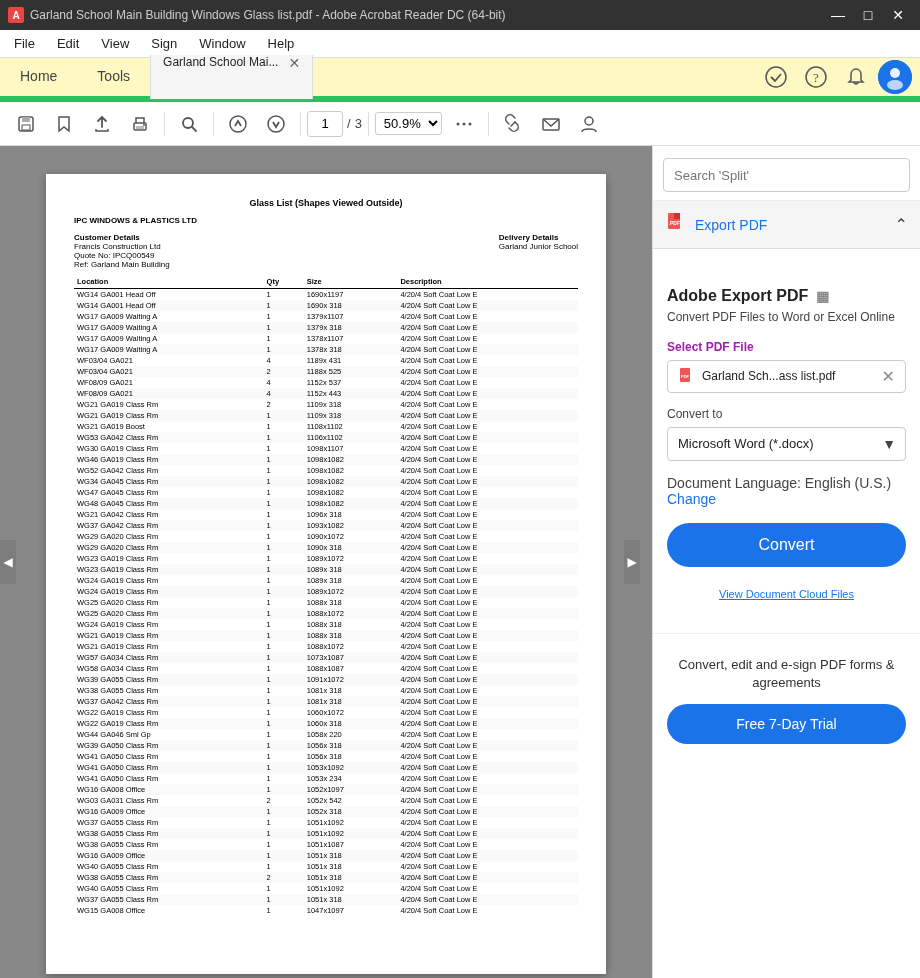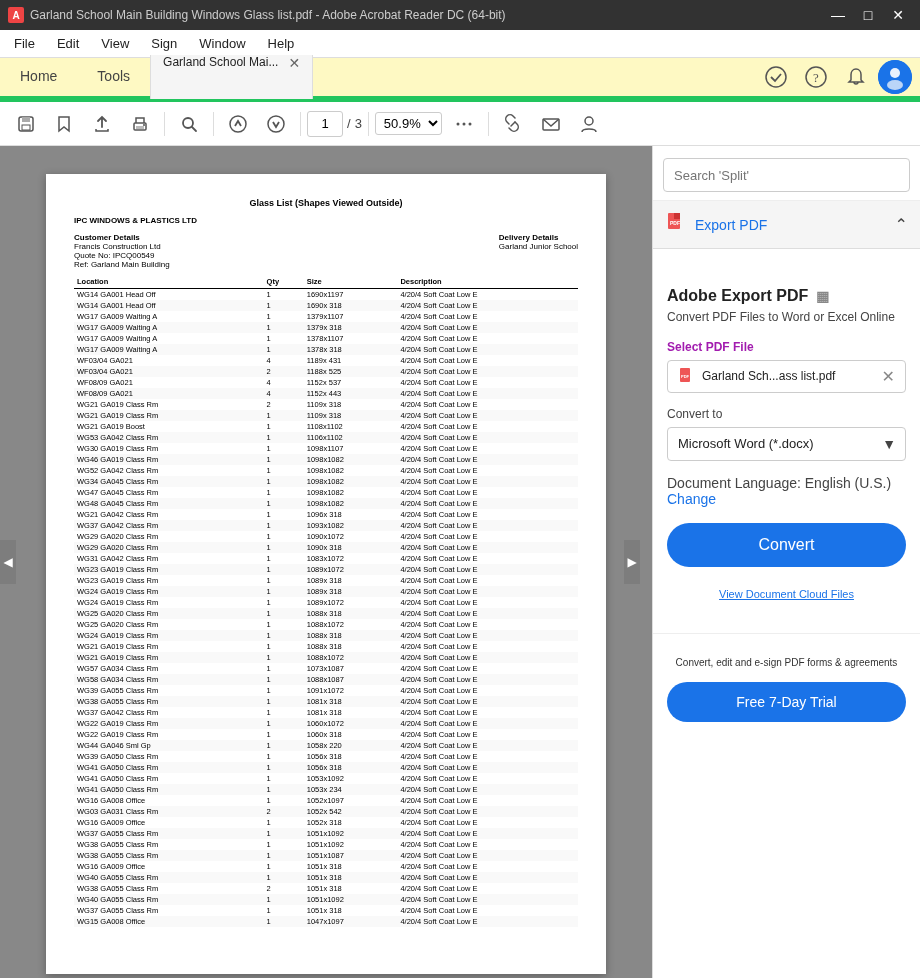--- a/index.html
+++ b/index.html
@@ -230,21 +230,21 @@
 
     .ae-divider { height: 1px; background: #eee; margin: 8px 0; }
 
     .ae-promo {
       padding: 14px;
       font-size: 13px;
       color: #444;
       text-align: center;
       line-height: 1.4;
     }
-    .ae-promo-text { font-size: 10px; color: #333; margin-bottom: 12px; }
+    .ae-promo-text { font-size: 13px; color: #333; margin-bottom: 12px; }
     .ae-trial-btn {
       width: 100%;
       height: 40px;
       background: #1a73e8;
       color: #fff;
       border: none;
       border-radius: 20px;
       font-size: 14px;
       font-weight: 500;
       cursor: pointer;
@@ -588,26 +588,20 @@
               <td>1090x1072</td>
               <td>4/20/4 Soft Coat Low E</td>
             </tr>
             <tr>
               <td>WG29 GA020 Class Rm</td>
               <td>1</td>
               <td>1090x 318</td>
               <td>4/20/4 Soft Coat Low E</td>
             </tr>
             <tr>
-              <td>WG31 GA042 Class Rm</td>
-              <td>1</td>
-              <td>1083x1072</td>
-              <td>4/20/4 Soft Coat Low E</td>
-            </tr>
-            <tr>
               <td>WG23 GA019 Class Rm</td>
               <td>1</td>
               <td>1089x1072</td>
               <td>4/20/4 Soft Coat Low E</td>
             </tr>
             <tr>
               <td>WG23 GA019 Class Rm</td>
               <td>1</td>
               <td>1089x 318</td>
               <td>4/20/4 Soft Coat Low E</td>

